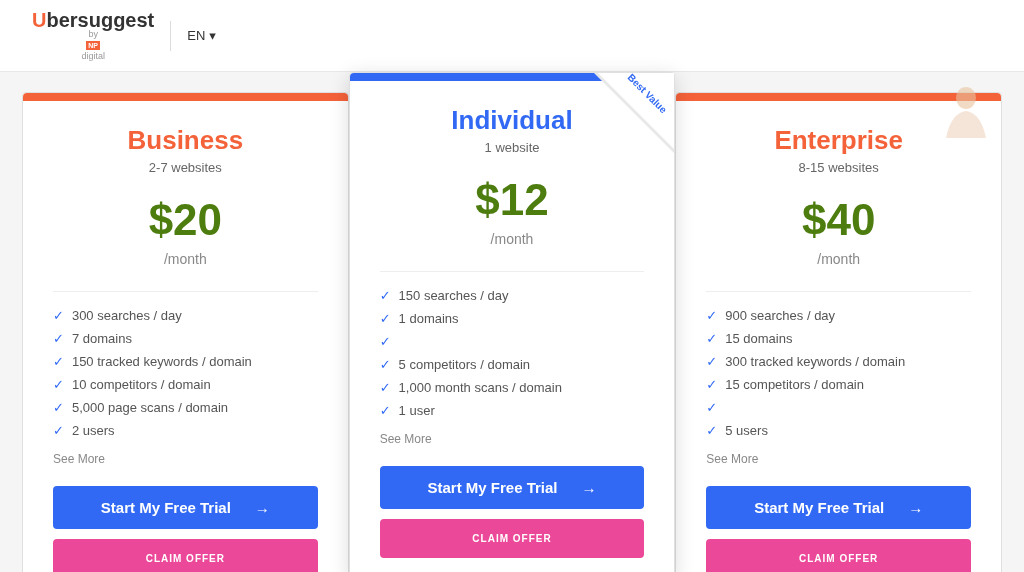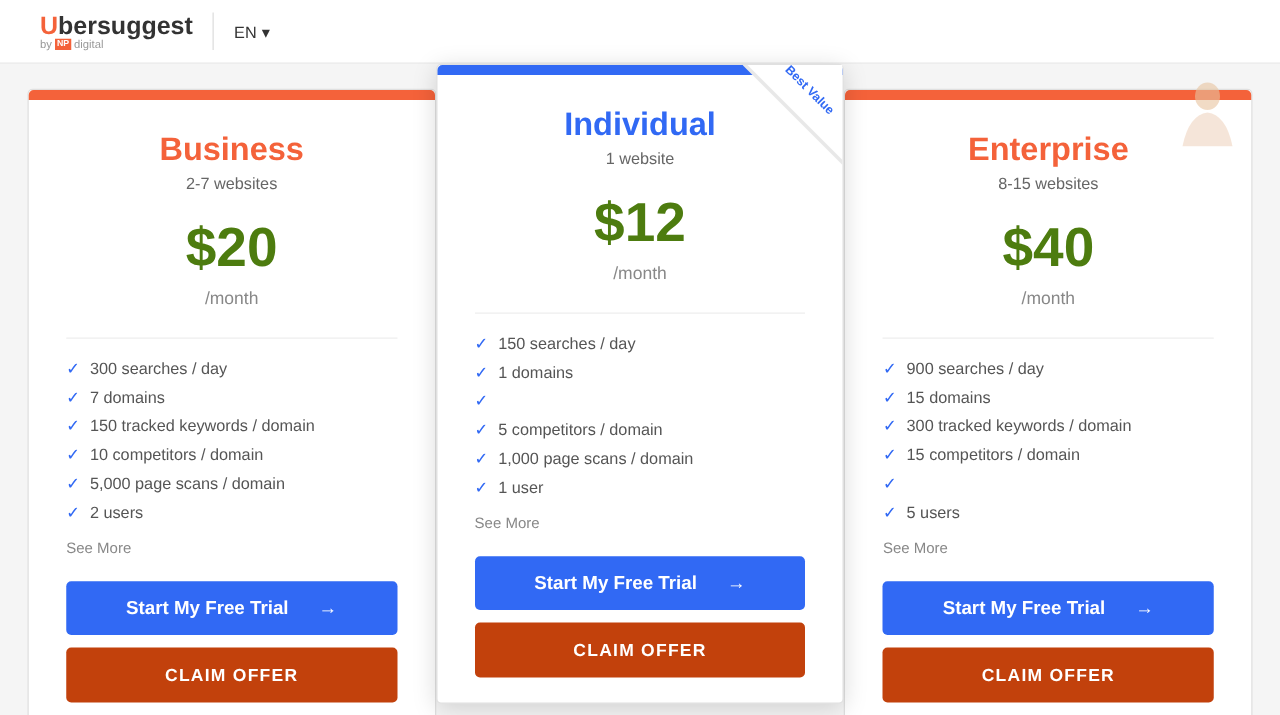--- a/index.html
+++ b/index.html
@@ -28,20 +28,21 @@
     }
     .logo-main span {
       color: #f4623a;
     }
     .logo-sub {
       font-size: 9px;
       color: #999;
       display: flex;
       align-items: center;
       gap: 2px;
+      flex-direction: column;
     }
     .logo-sub .nf-box {
       background: #f4623a;
       color: #fff;
       font-size: 7px;
       padding: 1px 2px;
       font-weight: bold;
     }
     .header-divider {
       width: 1px;
@@ -210,27 +211,27 @@
       padding: 13px;
       font-size: 15px;
       font-weight: 700;
       cursor: pointer;
       margin-bottom: 10px;
     }
     .btn-claim {
       display: flex;
       align-items: center;
       justify-content: center;
-      background: #c2410c;
+      background: #ec4899;
       color: #fff;
       border: none;
       border-radius: 4px;
       width: 100%;
       padding: 14px;
-      font-size: 14px;
+      font-size: 10px;
       font-weight: 700;
       cursor: pointer;
       letter-spacing: 1px;
     }
   </style>
 </head>
 <body>
 
 <div>
   <div class="header">
@@ -322,21 +323,21 @@
             </li>
           <li>
               <span class="check-icon">✓</span>
             </li>
           <li>
               <span class="check-icon">✓</span>
               <span>5 competitors / domain</span>
             </li>
           <li>
               <span class="check-icon">✓</span>
-              <span>1,000 page scans / domain</span>
+              <span>1,000 month scans / domain</span>
             </li>
           <li>
               <span class="check-icon">✓</span>
               <span>1 user</span>
             </li>
         </ul>
         <div class="see-more">See More</div>
         <button class="btn-trial">
           <span>Start My Free Trial</span>
           <span>→</span>

